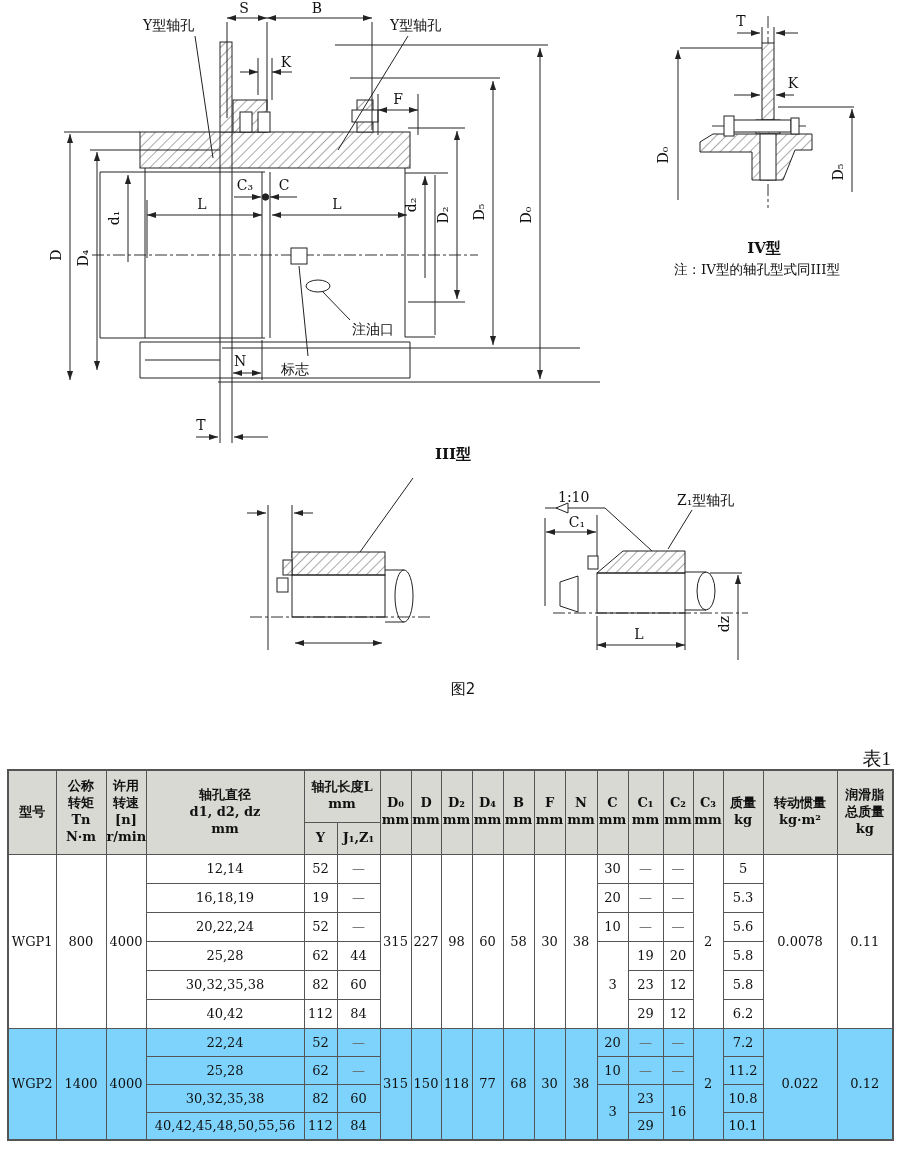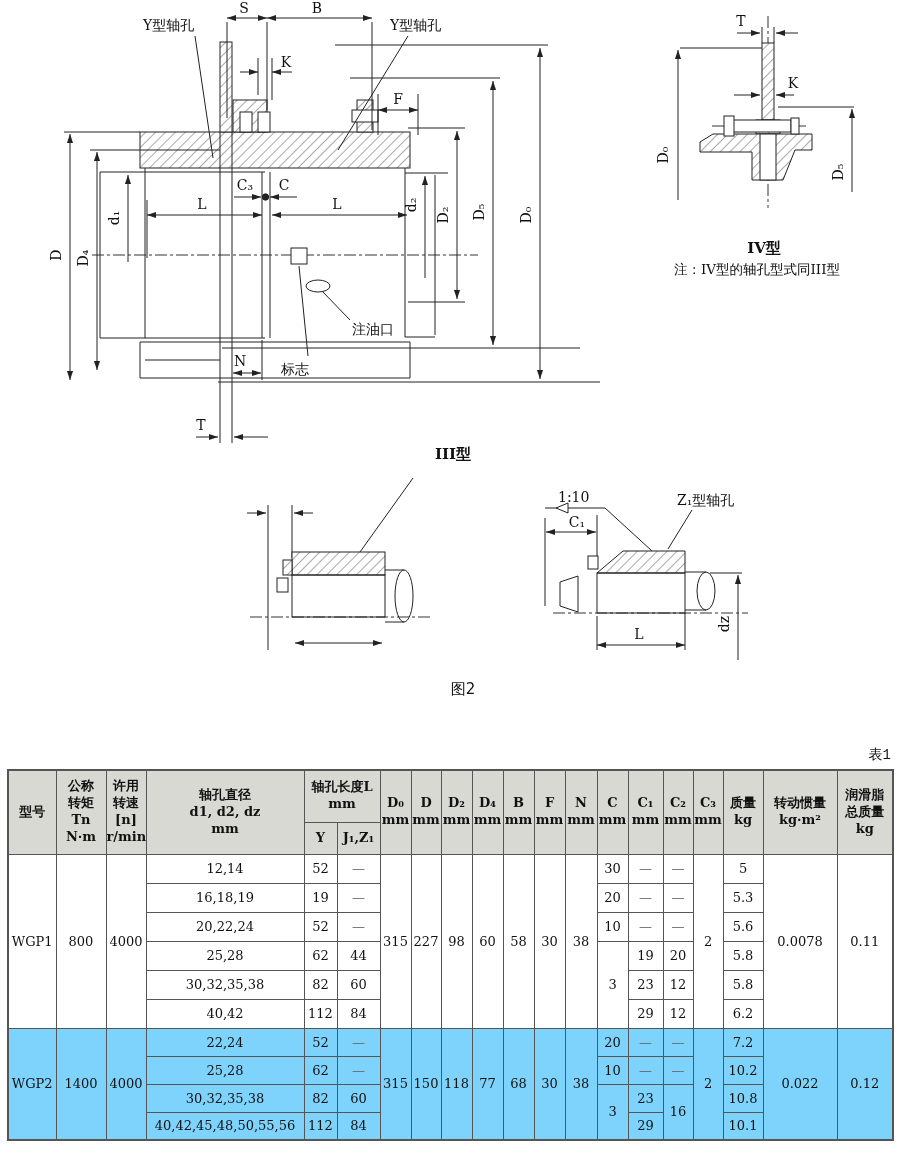--- a/index.html
+++ b/index.html
@@ -5,21 +5,21 @@
   html,body{margin:0;padding:0;background:#fff;}
   .page{position:relative;width:900px;height:1158px;background:#fff;overflow:hidden;
         font-family:"DejaVu Serif", serif;color:#111;}
   svg text{fill:#111;stroke:none;}
   .dt{font-size:14px;font-family:"DejaVu Serif", serif;}
   .dtc{font-size:14px;font-family:"DejaVu Serif", serif;}
   .cap{font-size:15px;font-weight:bold;font-family:"DejaVu Serif", serif;}
   .note{font-size:13.5px;font-family:"DejaVu Serif", serif;}
   .figcap{font-size:15px;font-family:"DejaVu Sans", sans-serif;}
   .cl{stroke:#333;stroke-dasharray:12 3 3 3;}
-  .tbl-caption{position:absolute;top:746px;right:9px;font-size:14px;font-family:Liberation Mono, monospace;}
+  .tbl-caption{position:absolute;top:746px;right:9px;font-size:19px;font-family:Liberation Serif, serif;}
   table.spec{position:absolute;left:7px;top:769px;width:886px;border-collapse:collapse;table-layout:fixed;
              font-size:13px;font-family:"DejaVu Serif", serif;}
   table.spec th,table.spec td{border:1px solid #555;text-align:center;vertical-align:middle;padding:0;
              overflow:hidden;}
   table.spec{border:2px solid #555;}
   table.spec th{font-weight:bold;white-space:pre-line;line-height:1.3;background:#d9d9d4;}
   tr.hr1{height:52px;} tr.hr2{height:32px;}
   tr.r1{height:29px;} tr.r2{height:28px;}
   .g2 td{background:#7dd3fc;}
   td.bore{text-align:left;padding-left:10px;}
@@ -394,21 +394,21 @@
       <td rowspan="4">0.022</td>
       <td rowspan="4">0.12</td>
     </tr>
     <tr class="r2">
       <td class="bore">25,28</td>
       <td>62</td>
       <td class="dash">—</td>
       <td>10</td>
       <td class="dash">—</td>
       <td class="dash">—</td>
-      <td>10.2</td>
+      <td>11.2</td>
     </tr>
     <tr class="r2">
       <td class="bore">30,32,35,38</td>
       <td>82</td>
       <td>60</td>
       <td rowspan="2">3</td>
       <td>23</td>
       <td rowspan="2">16</td>
       <td>10.8</td>
     </tr>

